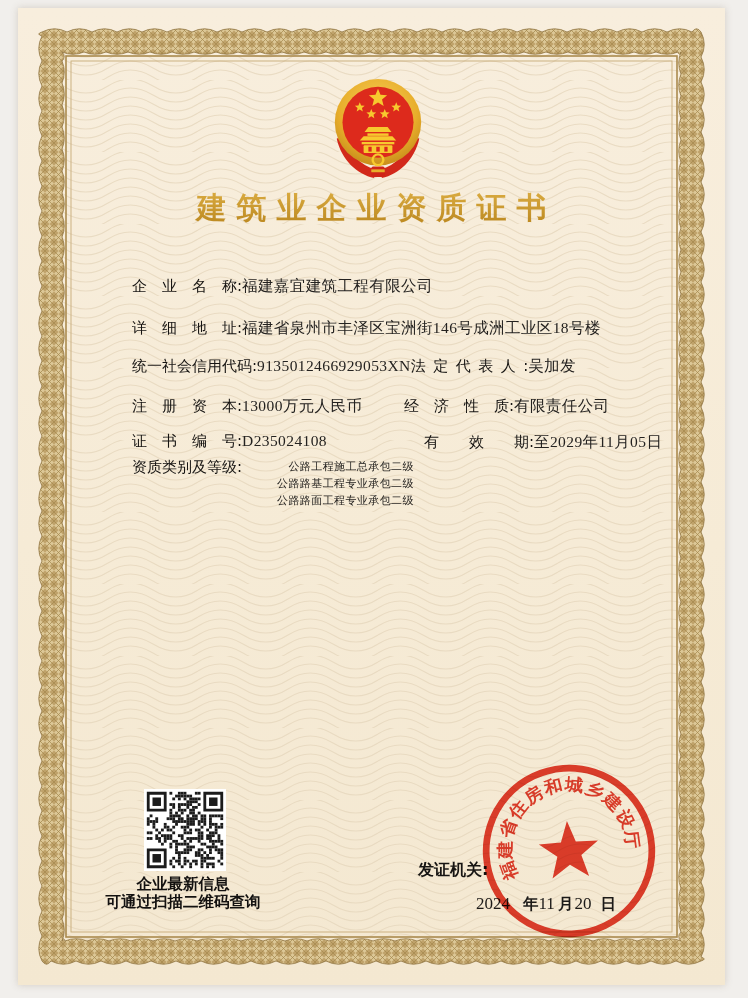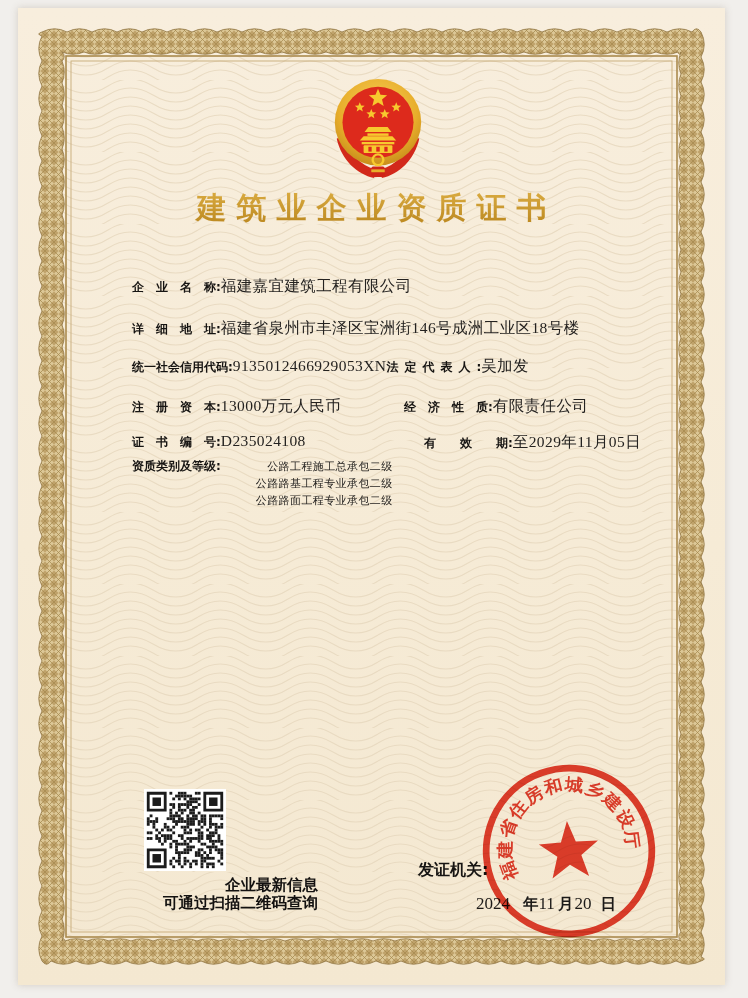--- a/index.html
+++ b/index.html
@@ -24,37 +24,37 @@
     background:linear-gradient(180deg,#dcae43,#b8841c);
     -webkit-background-clip:text;background-clip:text;
     -webkit-text-fill-color:transparent;
     font-family:"DejaVu Sans",sans-serif;
     margin:0;
   }
   .content{position:absolute;left:114px;top:268px;width:530px;color:#1e1c1a;}
   .row{position:absolute;left:0;width:100%;white-space:nowrap;}
   .row1{top:0}.row2{top:42px}.row3{top:80px}.row4{top:120px}.row5{top:156px}.row6{top:182px}
   .lbl{
-    font-family:"DejaVu Sans",sans-serif;font-weight:bold;font-size:12px;
+    font-family:"DejaVu Sans",sans-serif;font-weight:normal;font-size:15px;
     white-space:pre;color:#161412;
   }
   .val{
     font-family:"Liberation Serif",serif;font-size:15.5px;letter-spacing:.4px;
     color:#242220;
     text-align:right;
   }
   .pair2-r4{position:absolute;left:272px;top:0;}
   .pair2-r5{position:absolute;left:292px;top:0;}
   .qual-wrap{display:flex;align-items:flex-start;}
   .qual-list{display:flex;flex-direction:column;line-height:17px;}
   .qual-list .val{font-size:11px;margin-left:35px;}
   .qr{position:absolute;left:126px;top:780px;width:82px;height:84px;}
   .qr-caption{
-    position:absolute;left:30px;top:868px;width:270px;text-align:right;
-    font-family:Liberation Serif, serif;font-weight:bold;font-size:15.5px;
+    position:absolute;left:30px;top:868px;width:270px;text-align:center;
+    font-family:Liberation Mono, monospace;font-weight:bold;font-size:15.5px;
     line-height:18px;color:#131110;
   }
   .issuer{
     position:absolute;left:400px;top:852px;
     font-family:"DejaVu Sans",sans-serif;font-weight:bold;font-size:16px;color:#161412;
   }
   .date-line{
     position:absolute;left:458px;top:886px;display:flex;align-items:baseline;color:#1c1a18;
   }
   .date-num{font-family:"Liberation Serif",serif;font-size:17px;}

